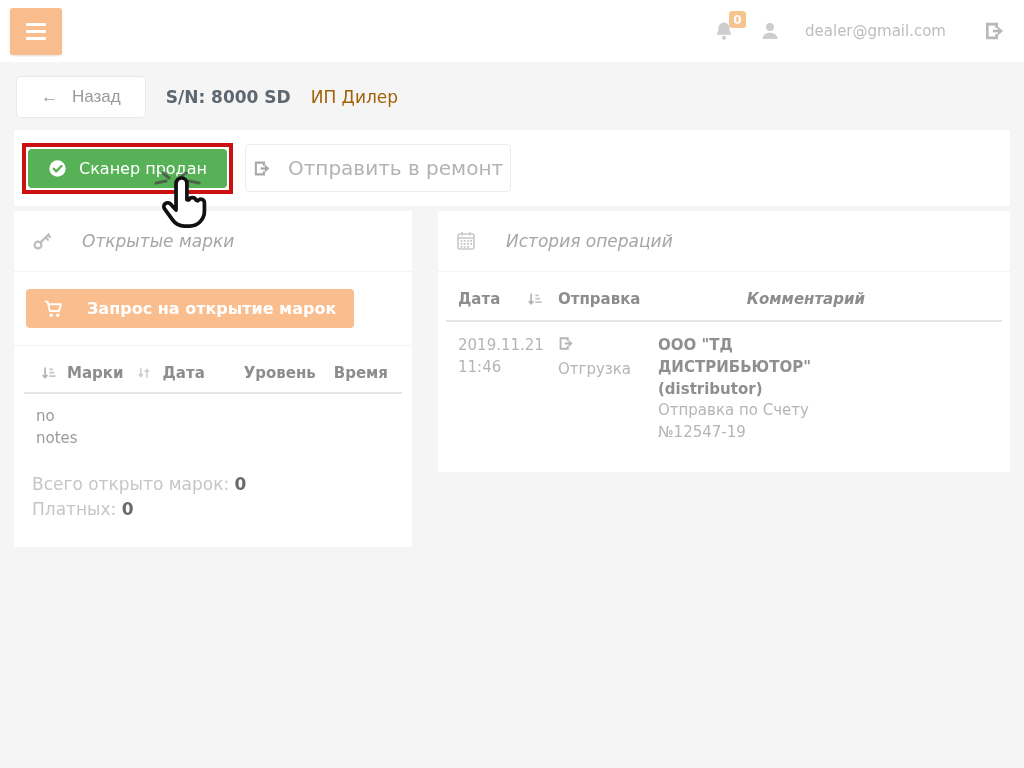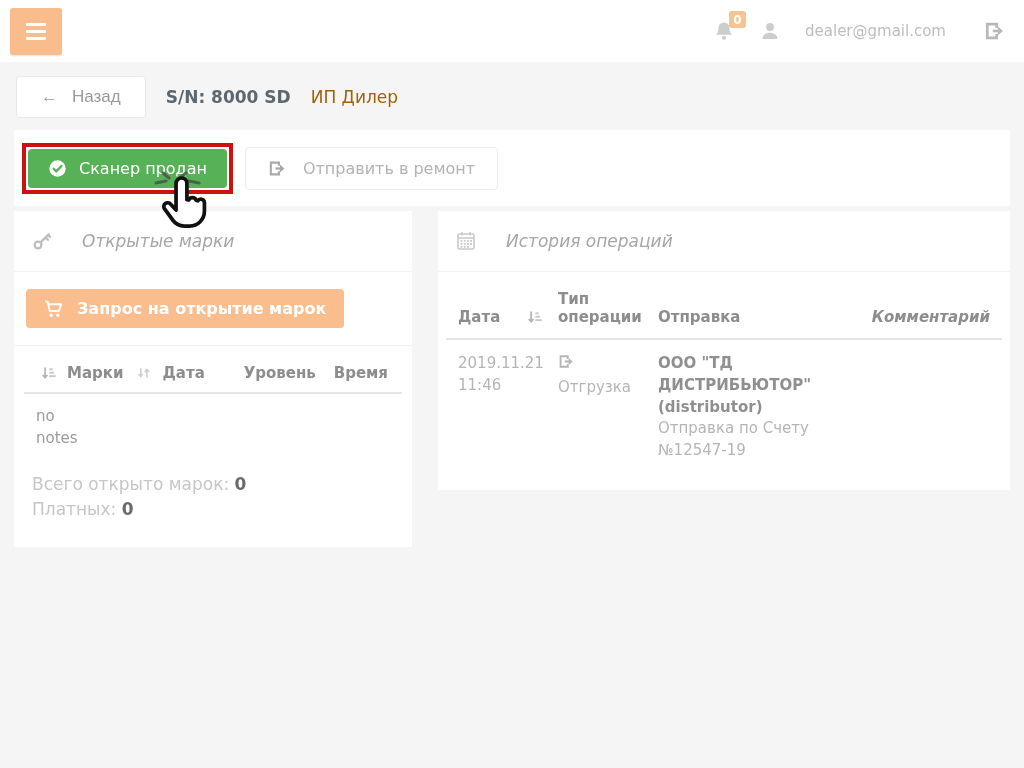--- a/index.html
+++ b/index.html
@@ -51,41 +51,41 @@
   }
   .red-outline { border: 4px solid #cc1111; padding: 2px; margin-left: 0; }
   .sold-btn {
     background: #57b257; border: none; border-radius: 4px; cursor: pointer;
     color: #fff; font-weight: normal; font-size: 16px;
     padding: 10px 20px; display: flex; align-items: center; gap: 12px;
     font-family: inherit;
   }
   .repair-btn {
     margin-left: 12px; background: #fff; border: 1px solid #ededed; border-radius: 4px;
-    color: #b3b3b3; font-size: 16px; padding: 11px 22px; cursor: pointer;
+    color: #b3b3b3; font-size: 20px; padding: 11px 7px; cursor: pointer;
     display: flex; align-items: center; gap: 16px; font-family: inherit;
   }
 
   
   .columns { display: flex; gap: 26px; margin: 5px 14px 0; align-items: flex-start; }
   .panel { background: #fff; }
   .left-panel { width: 398px; }
   .right-panel { flex: 1; }
   .panel-head {
     display: flex; align-items: center; gap: 30px;
     padding: 20px 18px; border-bottom: 1px solid #f3f3f3;
     color: #a6a6a6; font-size: 17px; font-style: italic;
   }
 
   
   .request-section { padding: 17px 12px; border-bottom: 1px solid #f3f3f3; }
   .request-btn {
     background: #f9bd8e; border: none; border-radius: 4px; cursor: pointer;
     color: #fff; font-weight: bold; font-size: 16px; font-family: inherit;
-    padding: 10px 18px; display: flex; align-items: center; gap: 13px;
+    padding: 10px 18px; display: flex; align-items: center; gap: 23px;
   }
   .stamps-head-wrap { margin: 0 10px; border-bottom: 2px solid #e5e5e5; }
   .stamps-head {
     display: flex; align-items: center;
     padding: 18px 4px 10px 4px;
     color: #8d8d8d; font-weight: bold; font-size: 15px;
   }
   .stamps-head .sp { flex: 1; }
   .empty-notes { padding: 12px 22px 4px; color: #9b9b9b; font-size: 15px; line-height: 1.45; }
   .totals { padding: 18px 18px 24px; color: #c6c6c6; font-size: 17px; line-height: 1.5; }
@@ -278,21 +278,20 @@
         <span>Дата</span>
         <span class="icon">
           <svg width="17" height="17" viewBox="0 0 20 20">
             <path d="M6 3 v11 M3.2 11.8 L6 15 l2.8-3.2" fill="none" stroke="#b4b4b4" stroke-width="2"></path>
             <rect x="11" y="4" width="4" height="2.2" fill="#c8c8c8"></rect>
             <rect x="11" y="8" width="5.6" height="2.2" fill="#c8c8c8"></rect>
             <rect x="11" y="12" width="7.4" height="2.2" fill="#c8c8c8"></rect>
           </svg>
         </span>
       </span>
-      <span style="max-width:90px">Тип операции</span>
       <span>Отправка</span>
       <span class="c-comment">Комментарий</span>
     </div>
     <div class="history-underline"></div>
 
     <div class="history-grid history-row">
       <span>
         <div>2019.11.21</div>
         <div>11:46</div>
       </span>

